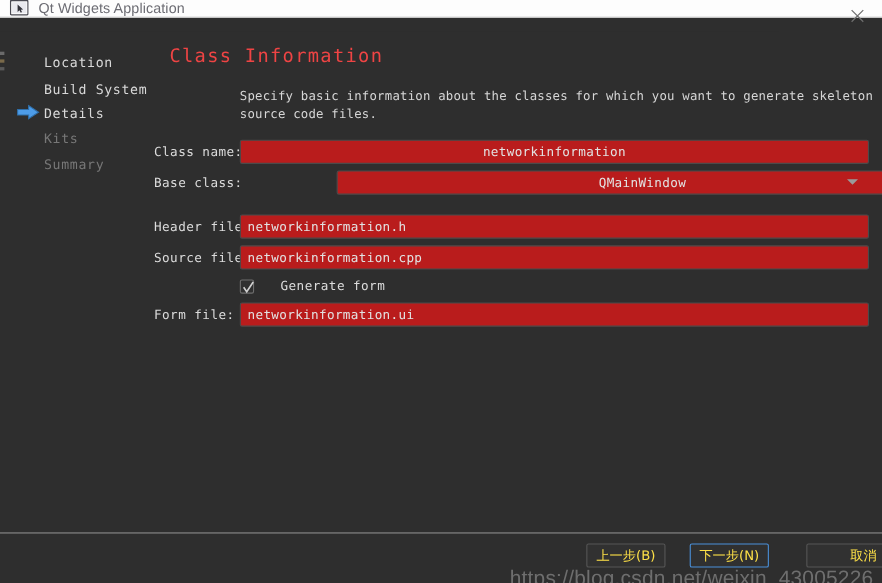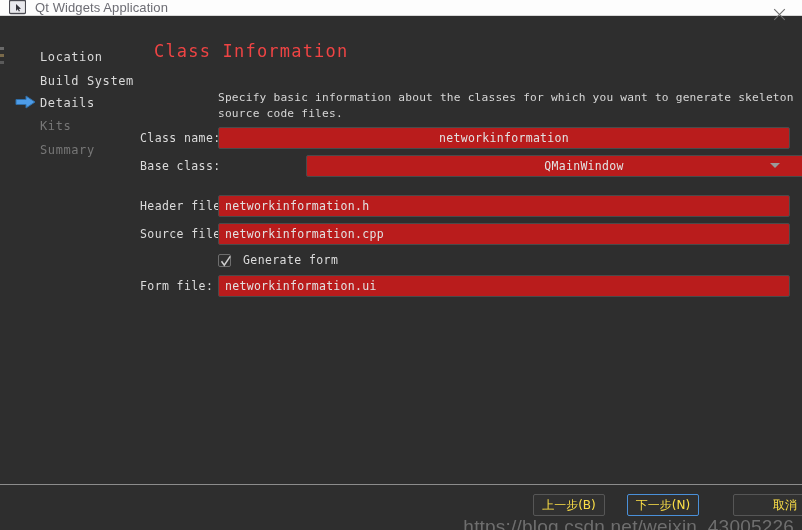--- a/index.html
+++ b/index.html
@@ -127,21 +127,21 @@
     top: 12px;
     font-family: "DejaVu Sans Mono", monospace;
     font-size: 17px;
     color: #ef4444;
     letter-spacing: 1.2px;
     white-space: nowrap;
   }
   .page-desc {
     position: absolute;
     left: 88px;
-    top: 61px;
+    top: 51px;
     width: 580px;
     font-family: "DejaVu Sans Mono", monospace;
     font-size: 11.2px;
     color: #d6d6d6;
     line-height: 16px;
     letter-spacing: 0.2px;
   }
 
   
   .form {
@@ -225,21 +225,21 @@
     position: relative;
     flex: 0 0 auto;
   }
   .checkbox svg {
     position: absolute;
     left: 1px;
     top: 0px;
     display: block;
   }
   .check-label {
-    margin-left: 12px;
+    margin-left: 24px;
     font-family: "DejaVu Sans Mono", monospace;
     font-size: 11.5px;
     color: #dcdcdc;
     letter-spacing: 0.4px;
     white-space: nowrap;
   }
 
   
   .footer-sep {
     position: absolute;

